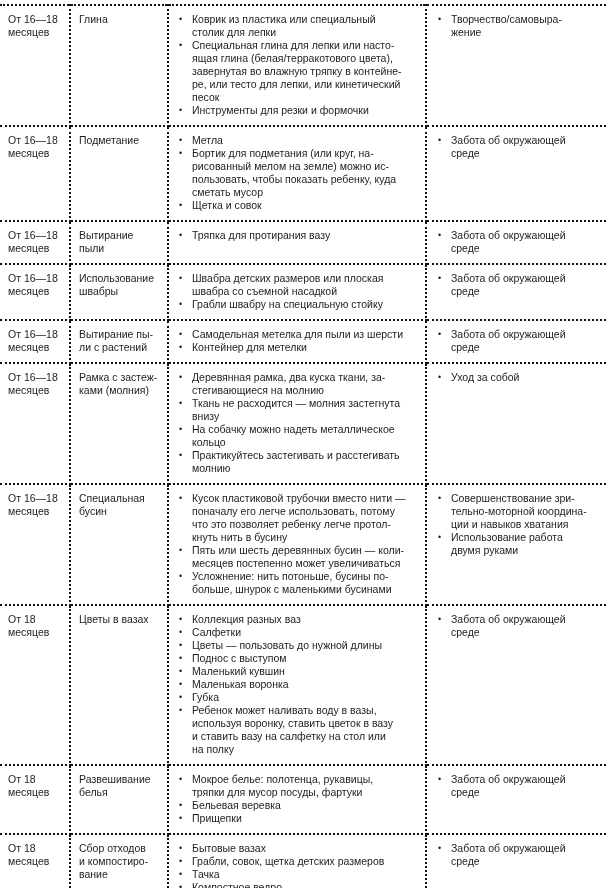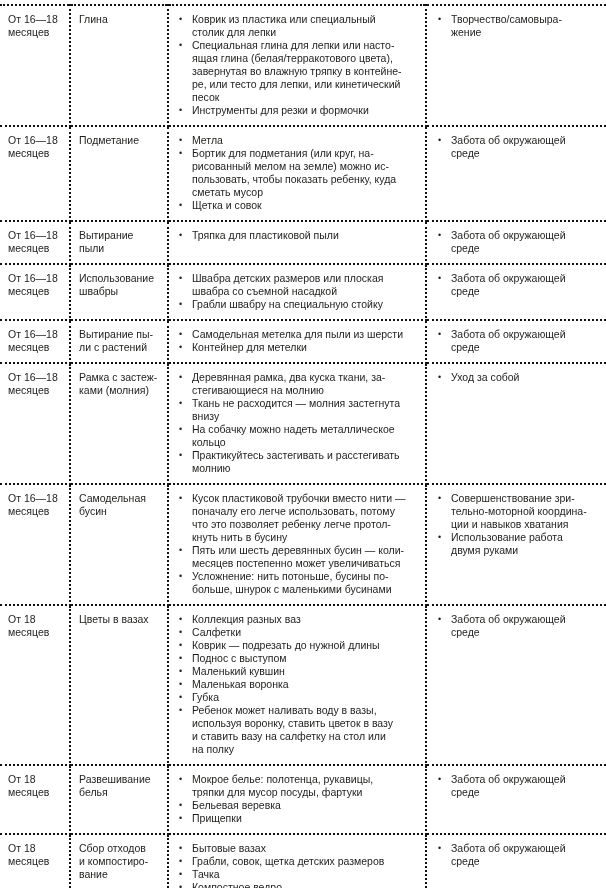--- a/index.html
+++ b/index.html
@@ -149,21 +149,21 @@
       <div class="cell-text age-text">От 16—18
 месяцев</div>
     </td>
     <td class="activity-cell">
       <div class="cell-text activity-text">Вытирание
 пыли</div>
     </td>
     <td class="materials-cell">
   <div class="bullet-item">
     <span class="bullet">•</span>
-    <span class="item-text">Тряпка для пластиковой пыли</span>
+    <span class="item-text">Тряпка для протирания вазу</span>
   </div>
 </td>
     <td class="development-cell">
   <div class="bullet-item">
     <span class="bullet">•</span>
     <span class="item-text">Забота об окружающей
 среде</span>
   </div>
 </td>
   </tr>
@@ -268,21 +268,21 @@
   </div>
 </td>
   </tr>
 
   <tr>
     <td class="age-cell">
       <div class="cell-text age-text">От 16—18
 месяцев</div>
     </td>
     <td class="activity-cell">
-      <div class="cell-text activity-text">Самодельная
+      <div class="cell-text activity-text">Специальная
 бусин</div>
     </td>
     <td class="materials-cell">
   <div class="bullet-item">
     <span class="bullet">•</span>
     <span class="item-text">Кусок пластиковой трубочки вместо нити —
 поначалу его легче использовать, потому
 что это позволяет ребенку легче протол-
 кнуть нить в бусину</span>
   </div>
@@ -329,21 +329,21 @@
     <span class="item-text">Коллекция разных ваз</span>
   </div>
 
   <div class="bullet-item">
     <span class="bullet">•</span>
     <span class="item-text">Салфетки</span>
   </div>
 
   <div class="bullet-item">
     <span class="bullet">•</span>
-    <span class="item-text">Коврик — подрезать до нужной длины</span>
+    <span class="item-text">Цветы — пользовать до нужной длины</span>
   </div>
 
   <div class="bullet-item">
     <span class="bullet">•</span>
     <span class="item-text">Поднос с выступом</span>
   </div>
 
   <div class="bullet-item">
     <span class="bullet">•</span>
     <span class="item-text">Маленький кувшин</span>

